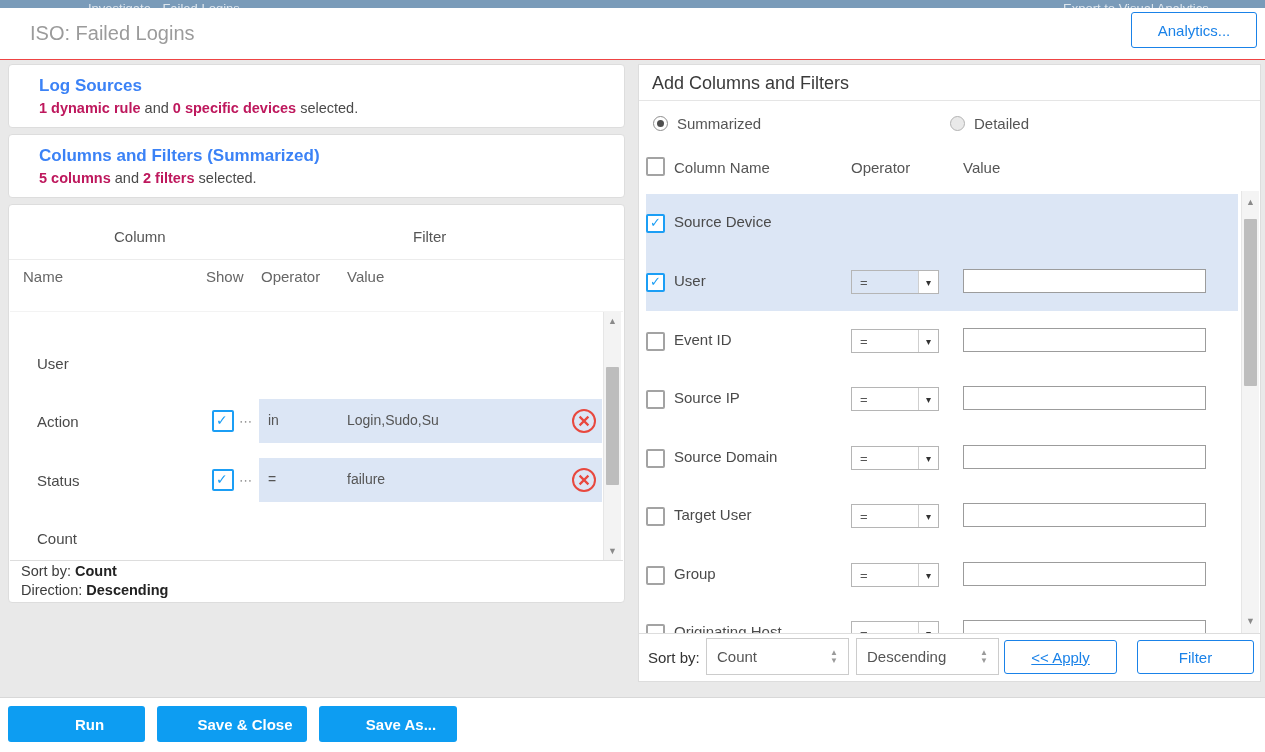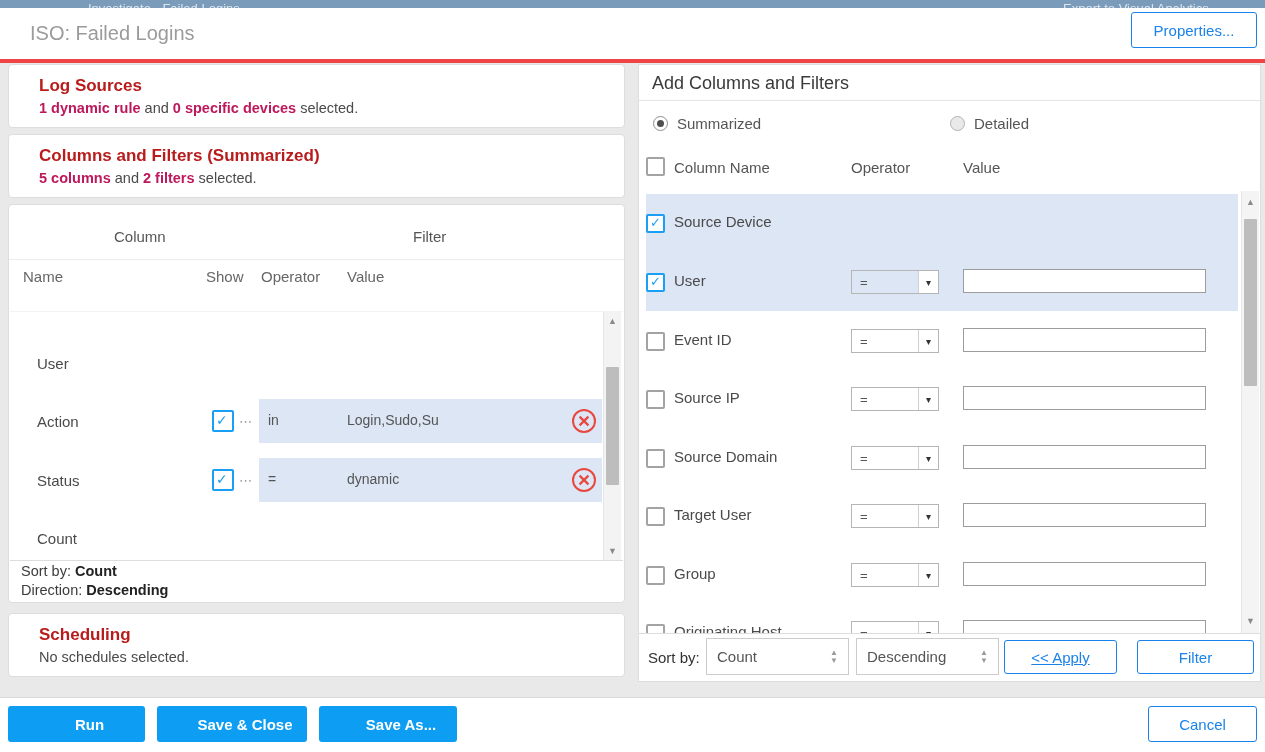--- a/index.html
+++ b/index.html
@@ -5,33 +5,33 @@
   html,body{margin:0;padding:0;}
   body{font-family:"Liberation Sans","DejaVu Sans",sans-serif;background:#bfbfbf;}
   .stage{position:relative;width:1265px;height:752px;background:#e9e9e9;overflow:hidden;
          border-bottom:1px solid #bdbdbd;}
 
   
   .top-strip{position:absolute;left:0;top:0;width:1265px;height:8px;background:#7a9bb9;overflow:hidden;}
   .top-strip .frag{position:absolute;top:1px;font-size:13px;color:rgba(255,255,255,.75);white-space:nowrap;}
 
   
-  .dlg-header{position:absolute;left:0;top:8px;right:0;height:51px;background:#fff;border-bottom:4px solid #ef4444;}
+  .dlg-header{position:absolute;left:0;top:8px;right:0;height:51px;background:#fff;border-bottom:1px solid #ef4444;}
   .dlg-title{position:absolute;left:30px;top:14px;font-size:20px;color:#9b9b9b;}
 
   
   .btn-outline{background:#fff;color:#1a82e8;border:1px solid #1a82e8;border-radius:3px;
                font-size:15px;font-family:inherit;cursor:pointer;text-align:center;}
   .btn-solid{background:#0d9df2;color:#fff;border:none;border-radius:3px;font-size:15px;font-weight:bold;
              font-family:inherit;cursor:pointer;text-align:center;padding-left:32px;}
   .btn-props{position:absolute;right:8px;top:4px;width:126px;height:36px;}
 
   
   .card{position:absolute;left:8px;width:617px;background:#fff;border:1px solid #ddd;border-radius:4px;box-sizing:border-box;}
-  .card h3{margin:0;padding:11px 0 0 30px;font-size:17px;font-weight:bold;color:#b91c1c;}
+  .card h3{margin:0;padding:11px 0 0 30px;font-size:17px;font-weight:bold;color:#3b82f6;}
   .card .sub{padding:4px 0 0 30px;font-size:14.5px;color:#4a4a4a;}
   .card .sub b{color:#be185d;}
   #card-logsources{top:64px;height:64px;}
   #card-colfilters{top:134px;height:64px;}
   #card-table{top:204px;height:399px;}
   #card-scheduling{top:613px;height:64px;}
 
   
   .grp-hdr{position:absolute;top:23px;font-size:15px;color:#555;}
   .hdr-rule{position:absolute;left:0;right:0;top:54px;border-top:1px solid #ececec;}
@@ -113,21 +113,21 @@
 
 <div class="stage">
 
   <div class="top-strip">
     <span class="frag" style="left:88px">Investigate - Failed Logins</span>
     <span class="frag" style="left:1063px">Export to Visual Analytics</span>
   </div>
 
   <div class="dlg-header">
     <div class="dlg-title">ISO: Failed Logins</div>
-    <button class="btn-outline btn-props">Properties...</button>
+    <button class="btn-outline btn-props">Analytics...</button>
   </div>
 
   <div class="card" id="card-logsources">
     <h3>Log Sources</h3>
     <div class="sub">
       <b>1 dynamic rule</b><span> and </span><b>0 specific devices</b><span> selected.</span>
     </div>
   </div>
 
   <div class="card" id="card-colfilters">
@@ -167,21 +167,21 @@
           </span>
         </div>
       </div>
 
       <div>
         <span class="lrow-label" style="top:160px">Status</span>
         <span class="cb cb-lg checked" style="left:202px;top:157px"></span>
         <span class="ellipsis-icon" style="left:229px;top:161px"></span>
         <div class="filter-bar" style="top:146px">
           <span class="op">=</span>
-          <span class="val">dynamic</span>
+          <span class="val">failure</span>
           <span class="del-icon">
             <svg width="26" height="26" viewBox="0 0 26 26">
                 <circle cx="13" cy="13" r="11" fill="none" stroke="#e8483e" stroke-width="2"></circle>
                 <path d="M8.6 8.6 L17.4 17.4 M17.4 8.6 L8.6 17.4" stroke="#e8483e" stroke-width="2.2" fill="none"></path>
               </svg>
           </span>
         </div>
       </div>
 
       <div>
@@ -194,24 +194,20 @@
         <div class="sb-arrow sb-down" style="bottom:2px"></div>
       </div>
     </div>
 
     <div class="sort-info">
       <div><span>Sort by: </span><b>Count</b></div>
       <div><span>Direction: </span><b>Descending</b></div>
     </div>
   </div>
 
-  <div class="card" id="card-scheduling">
-    <h3>Scheduling</h3>
-    <div class="sub">No schedules selected.</div>
-  </div>
 
   <div class="rpanel">
     <div class="rp-title">Add Columns and Filters</div>
 
     <div class="radio-row">
       <div class="radio-item" style="left:14px">
         <span class="radio sel"></span>
         <span>Summarized</span>
       </div>
       <div class="radio-item" style="left:311px">
@@ -330,16 +326,15 @@
       </div>
       <button class="btn-outline btn-apply">&lt;&lt; Apply</button>
       <button class="btn-outline btn-reset">Filter</button>
     </div>
   </div>
 
   <div class="footer-bar">
     <button class="btn-solid btn-run">Run</button>
     <button class="btn-solid btn-saveclose">Save &amp; Close</button>
     <button class="btn-solid btn-saveas">Save As...</button>
-    <button class="btn-outline btn-cancel">Cancel</button>
   </div>
 
 </div>
 
 </body></html>

